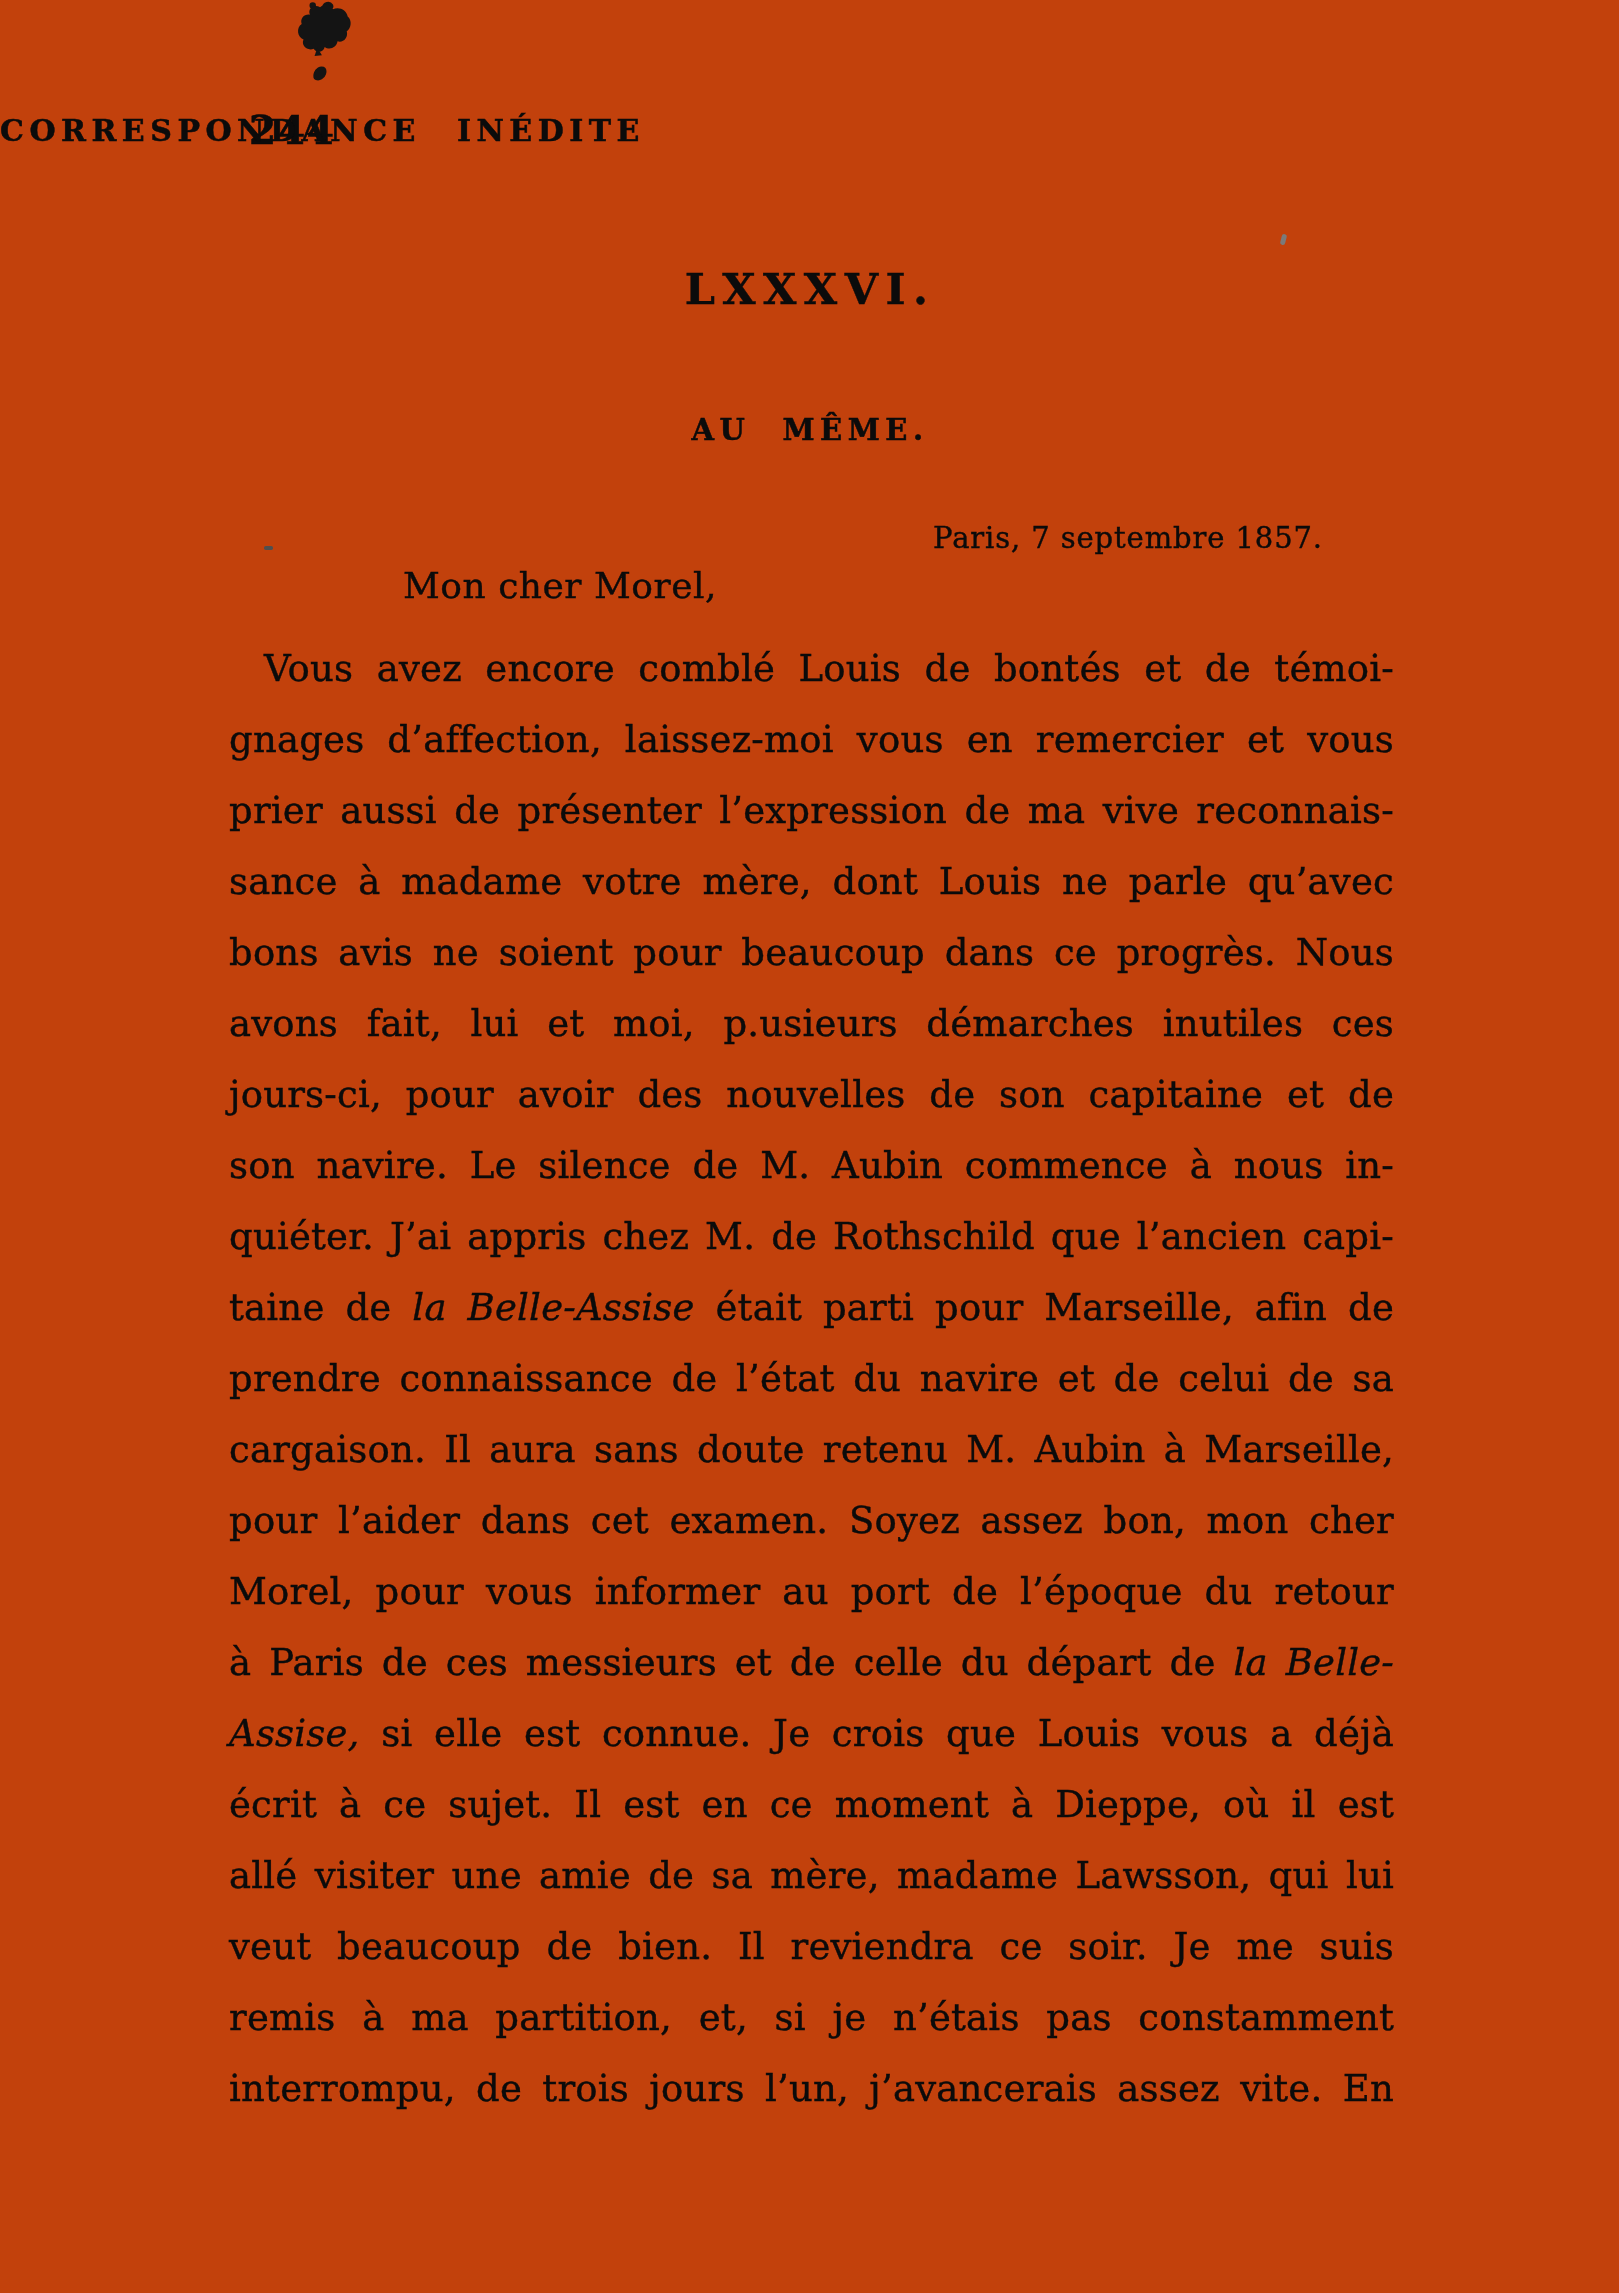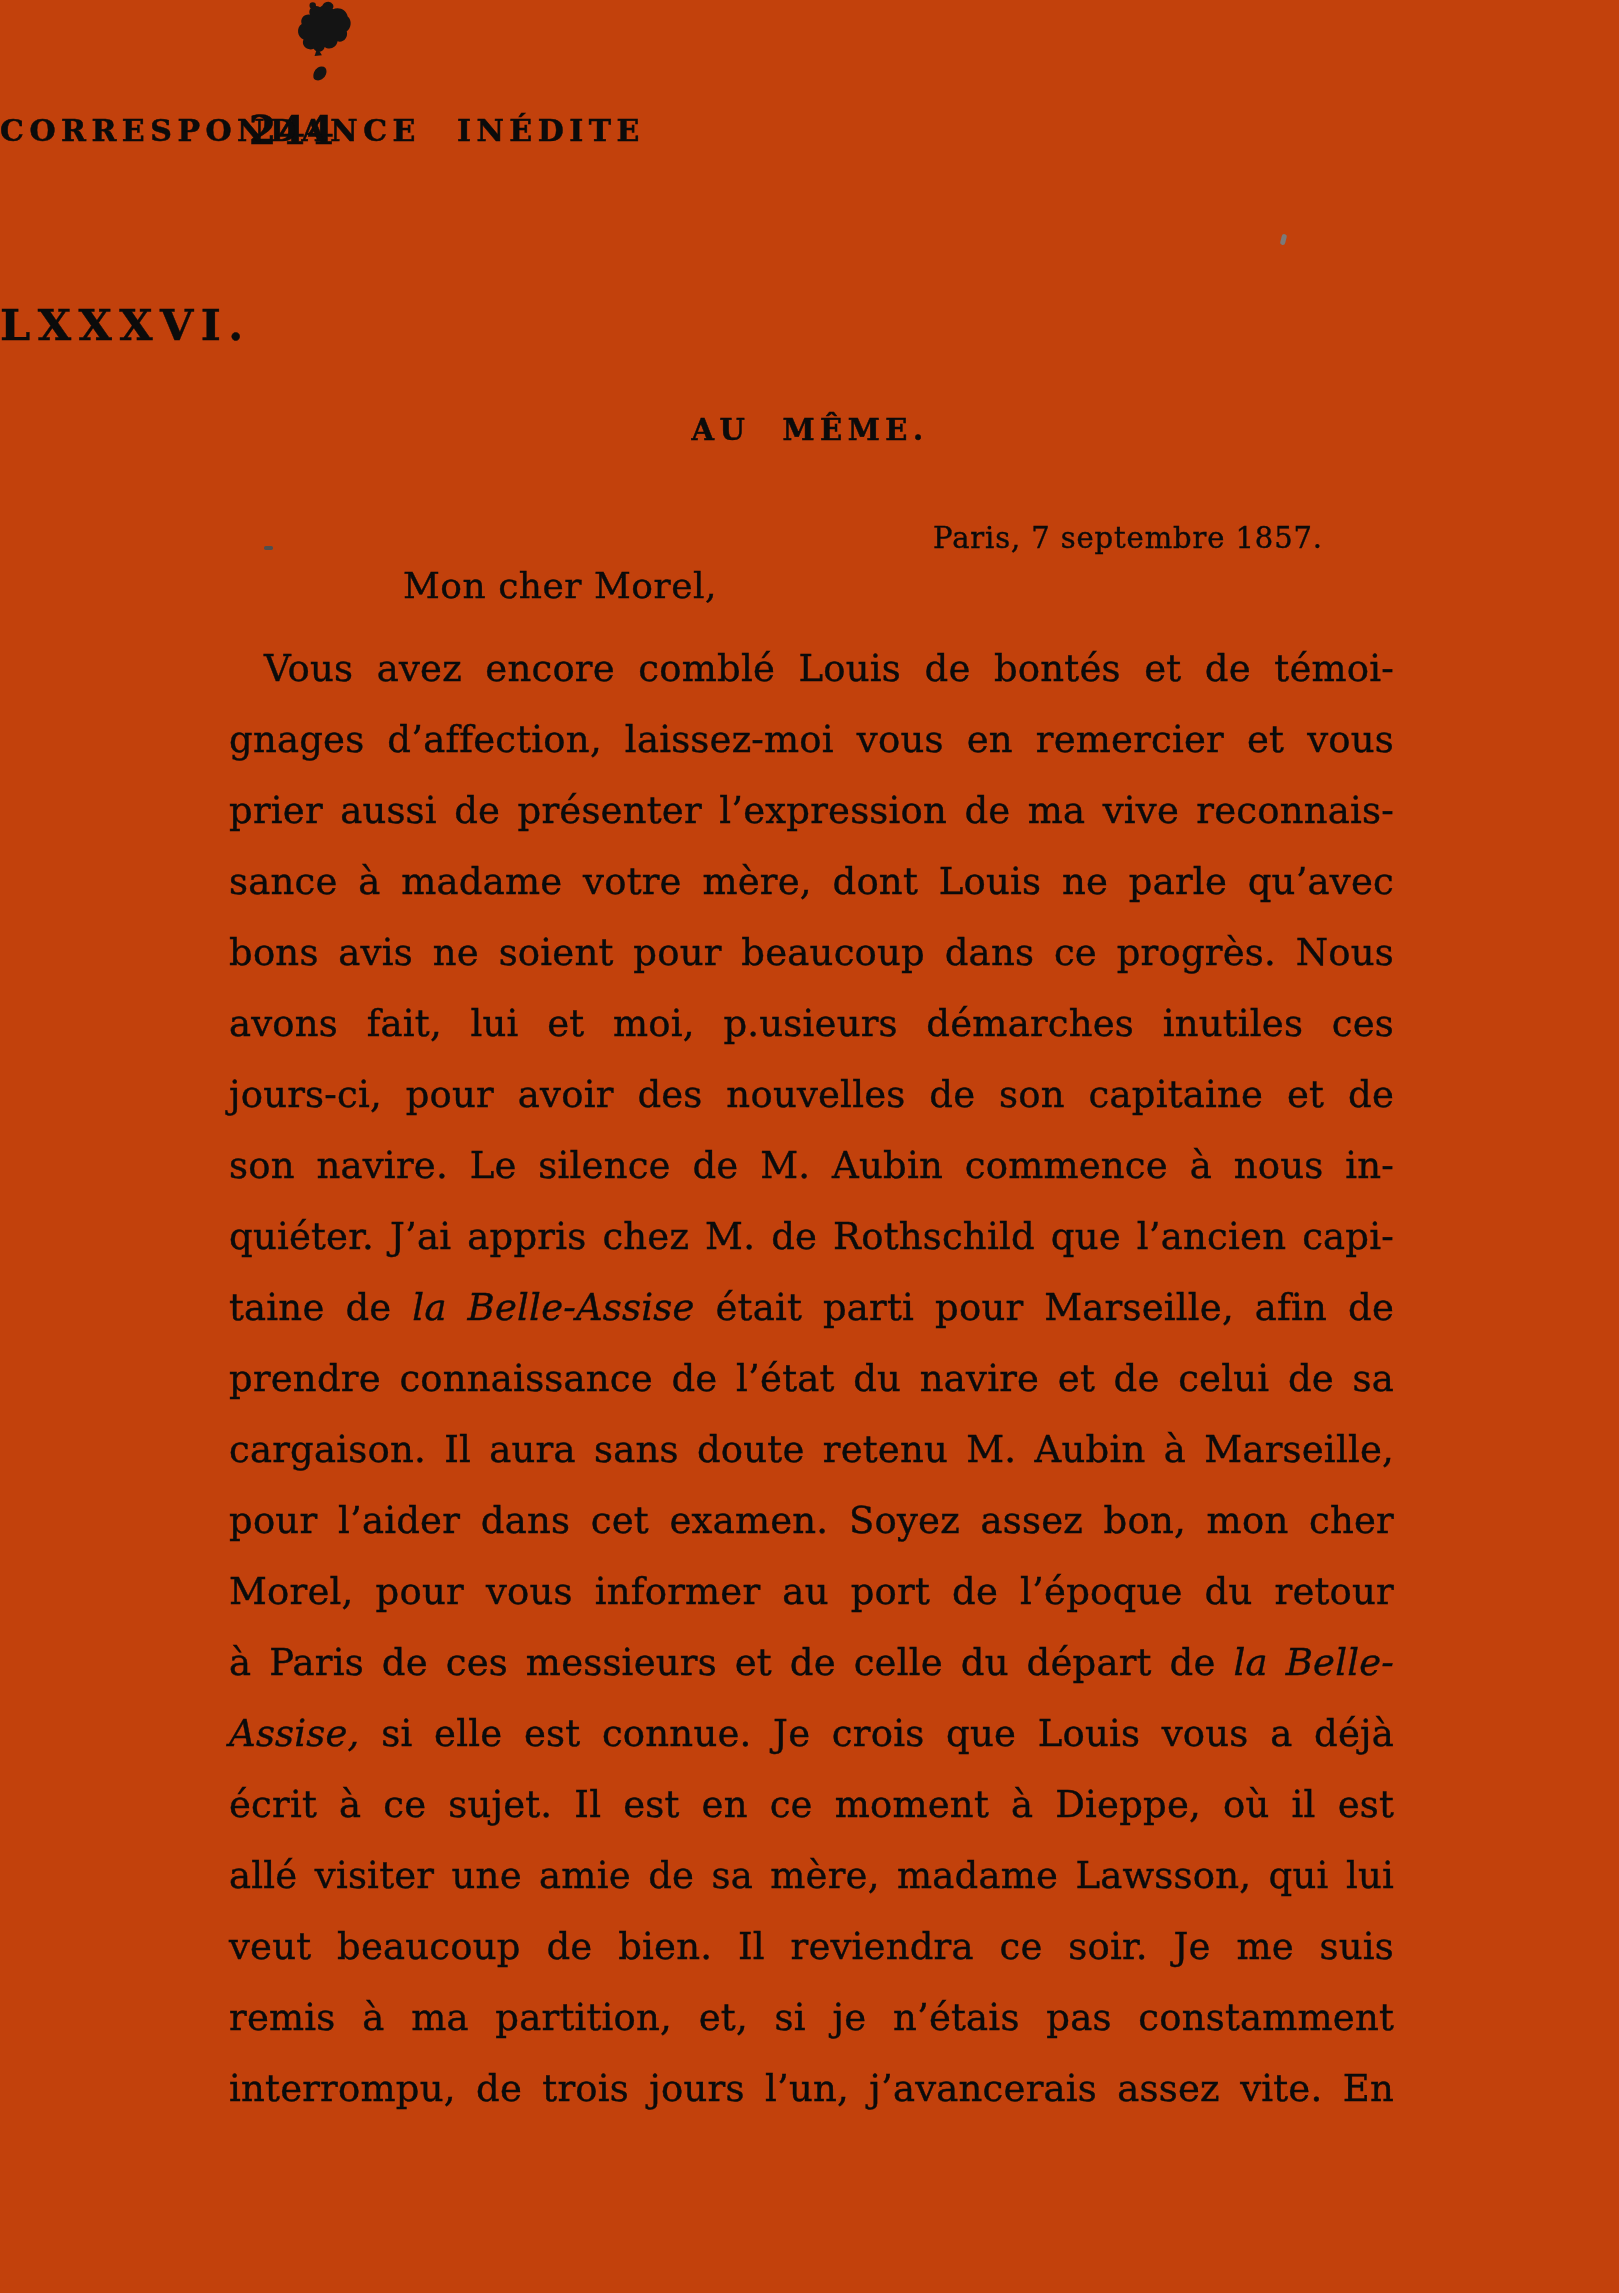--- a/index.html
+++ b/index.html
@@ -19,22 +19,22 @@
   }
   .running-title {
     position: absolute; left: 0; right: 0; top: 113px;
     text-align: left;
     font-size: 30px; font-weight: bold;
     letter-spacing: 5.5px; word-spacing: 20px;
     -webkit-text-stroke: 0.5px #0b0b0b;
   }
   .section-heading {
     position: absolute; left: 0; right: 0; top: 264px;
-    text-align: left;
-    font-size: 43px; font-weight: bold; letter-spacing: 7.4px; margin-top: 36px;
+    text-align: center;
+    font-size: 43px; font-weight: bold; letter-spacing: 7.4px;
     -webkit-text-stroke: 0.4px #0b0b0b;
   }
   .addressee {
     position: absolute; left: 0; right: 0; top: 413px;
     text-align: center;
     font-size: 29px; font-weight: bold;
     letter-spacing: 5.5px; word-spacing: 16.6px;
     -webkit-text-stroke: 0.5px #0b0b0b;
   }
   .dateline {

